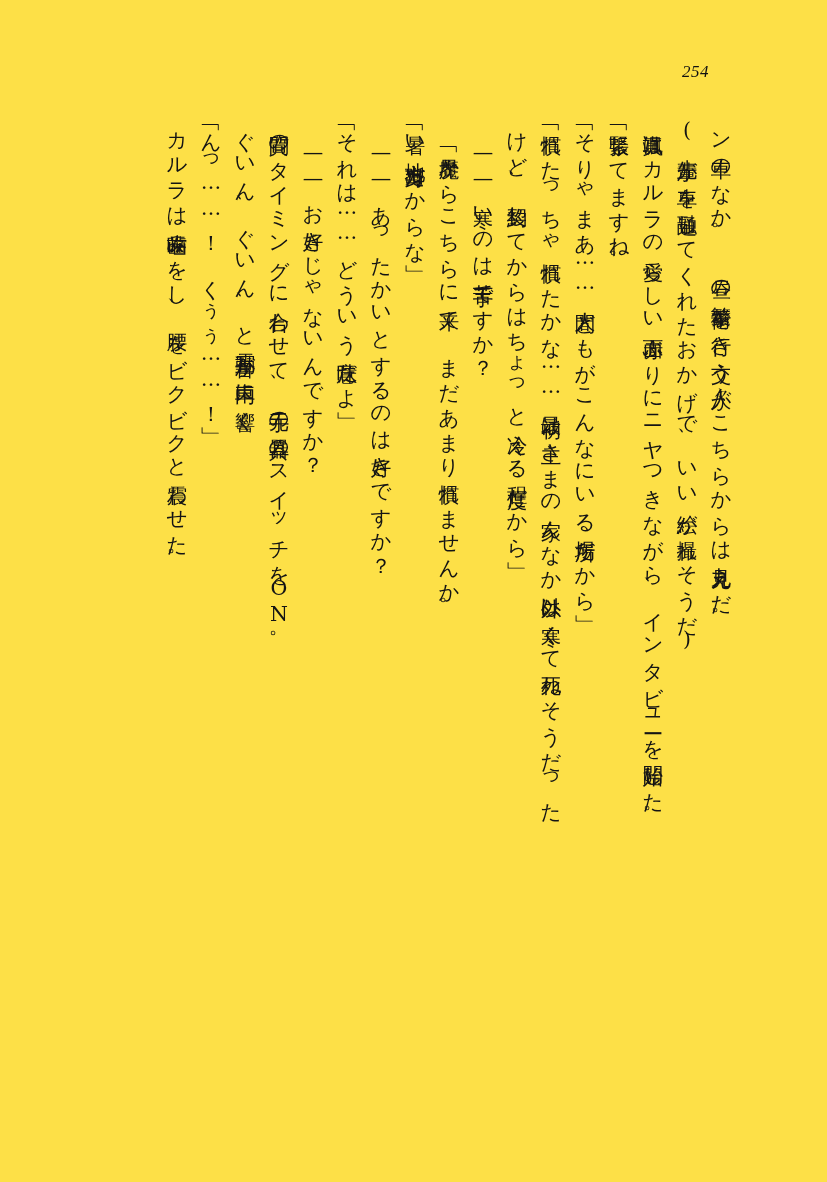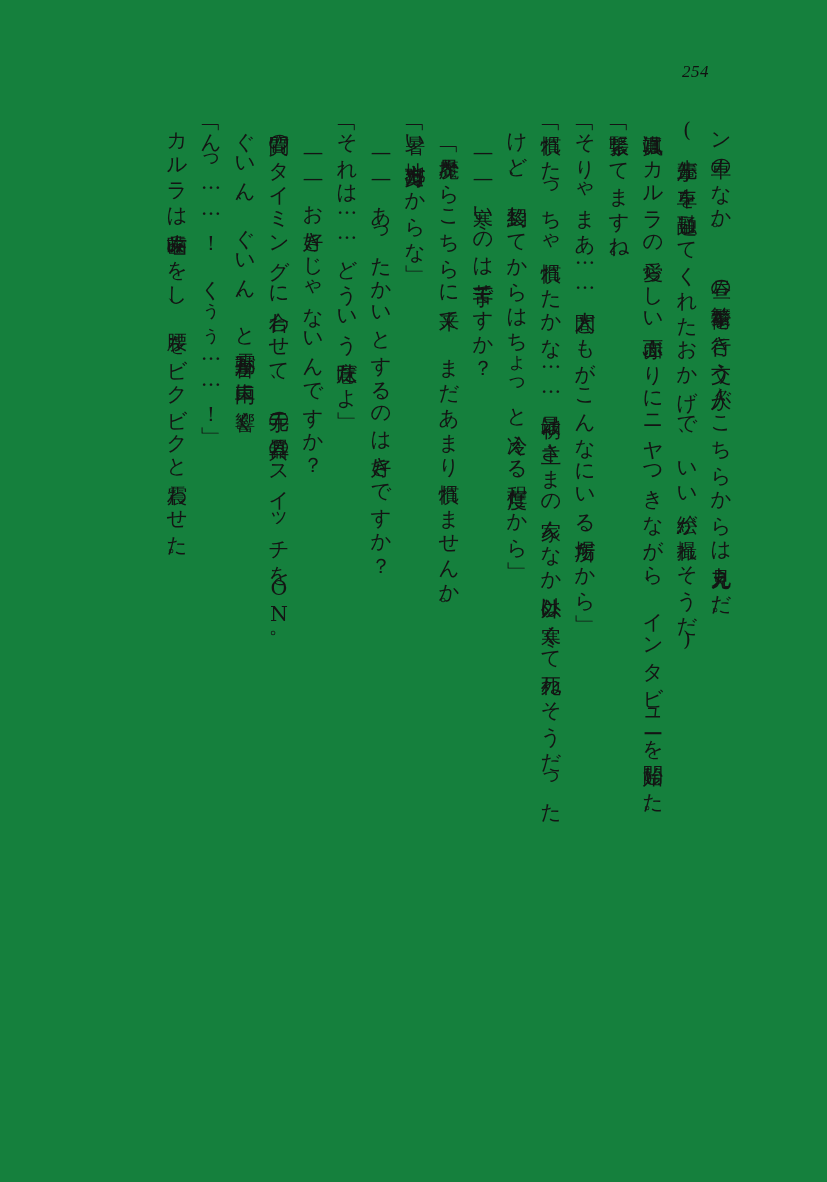--- a/index.html
+++ b/index.html
@@ -11,21 +11,21 @@
     width: 827px;
     height: 1182px;
     font-family: "Liberation Serif", "DejaVu Serif", serif;
     color: #1a1a1a;
     position: relative;
     overflow: hidden;
   }
   .page {
     position: absolute;
     inset: 0;
-    background: #15803d;
+    background: #fde047;
   }
   .page-number {
     position: absolute;
     top: 62px;
     right: 118px;
     font-family: "Liberation Serif", "DejaVu Serif", serif;
     font-style: italic;
     font-size: 17px;
     color: #111;
     letter-spacing: 0.5px;

